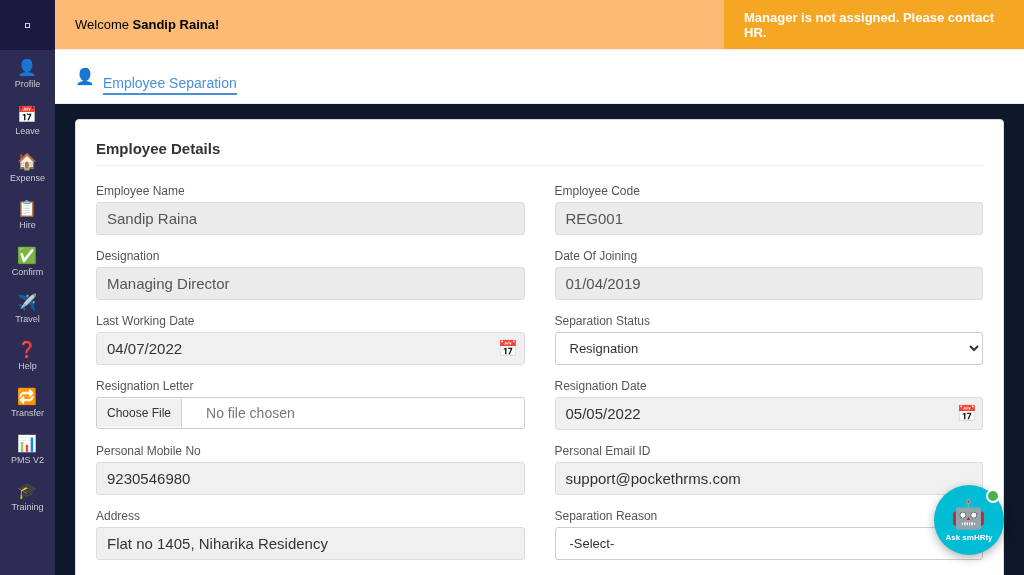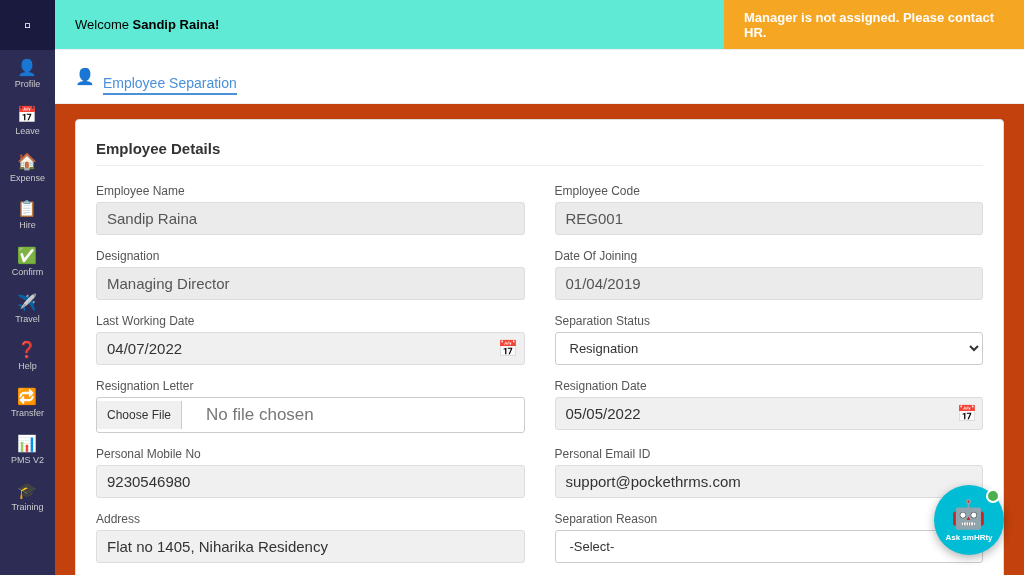--- a/index.html
+++ b/index.html
@@ -43,21 +43,21 @@
     
     .main {
       flex: 1;
       display: flex;
       flex-direction: column;
       overflow: hidden;
     }
 
     
     .header {
-      background: #5eead4;
+      background: #fdba74;
       padding: 0 20px;
       height: 50px;
       display: flex;
       align-items: center;
       justify-content: space-between;
       border-bottom: 1px solid #eee;
       position: relative;
     }
     .header-search {
       display: flex;
@@ -101,21 +101,21 @@
     }
     .page-title-icon { color: #4a90d9; font-size: 16px; }
     .page-title-text { color: #4a90d9; font-size: 14px; font-weight: 500; }
     .page-title-bar-underline { border-bottom: 2px solid #4a90d9; padding-bottom: 2px; margin-top: 17px; }
 
     
     .content {
       flex: 1;
       overflow-y: auto;
       padding: 15px 20px;
-      background: #c2410c;
+      background: #0f172a;
     }
 
     
     .form-card {
       background: white;
       border: 1px solid #ddd;
       border-radius: 4px;
       padding: 20px;
     }
     .form-card-title {
@@ -194,21 +194,21 @@
       border: none;
       border-right: 1px solid #ccc;
       padding: 7px 10px;
       font-size: 12px;
       cursor: pointer;
       color: #333;
       white-space: nowrap;
     }
     .file-no-chosen {
       padding: 7px 10px;
-      font-size: 17px;
+      font-size: 14px;
       color: #777;
     }
 
     
     .chatbot-bubble {
       position: fixed;
       bottom: 20px;
       right: 20px;
       width: 70px;
       height: 70px;

